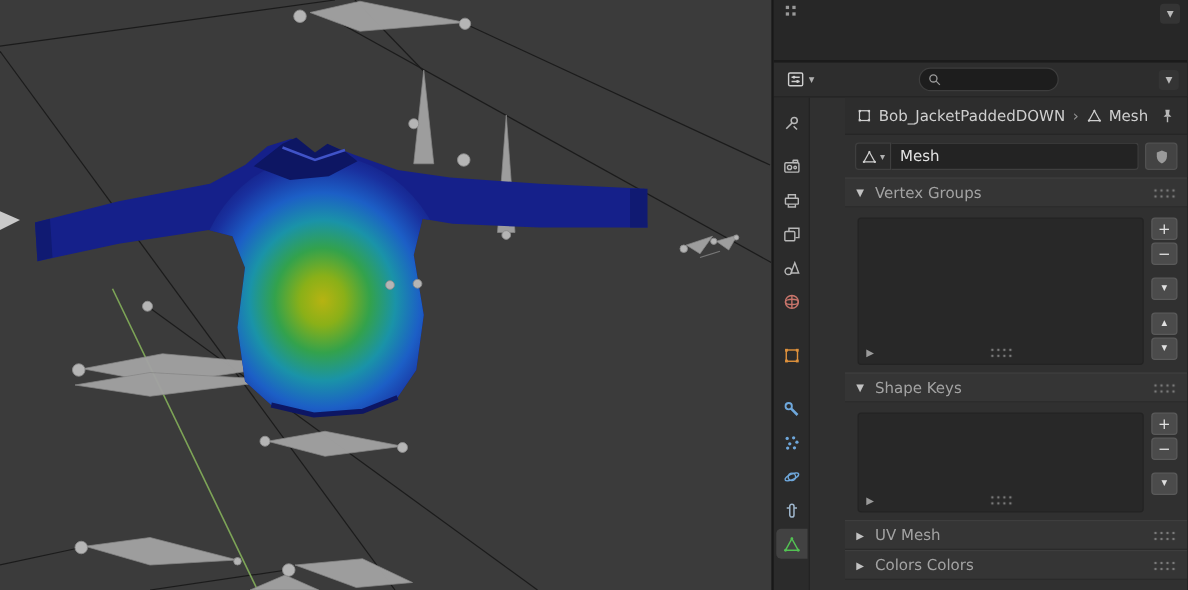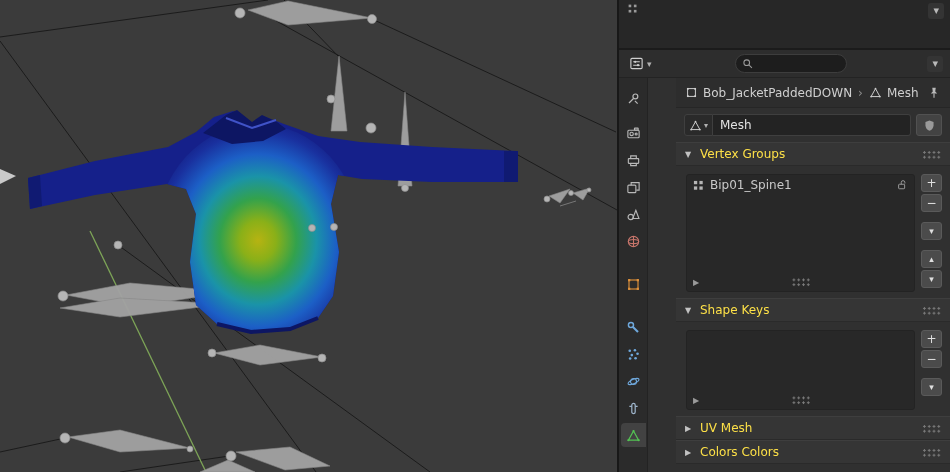--- a/index.html
+++ b/index.html
@@ -40,21 +40,21 @@
   .pin { margin-left:auto; }
 
   .datablock { height:34px; flex:none; display:flex; align-items:center; padding:5px 8px; gap:0; }
   .db-sel { height:22px; display:flex; align-items:center; gap:2px; background:#2a2a2a; border:1px solid #3f3f3f; border-radius:3px 0 0 3px; padding:0 4px; }
   .db-sel .chev { color:#b0b0b0; font-size:8px; }
   .db-name { flex:1; height:22px; background:#232323; border:1px solid #3f3f3f; border-left:none; border-radius:0 3px 3px 0; color:#e2e2e2; font-size:12px; padding:0 7px; font-family:"DejaVu Sans",sans-serif; outline:none; }
   .shield-btn { width:26px; height:22px; margin-left:5px; background:#434343; border:1px solid #515151; border-radius:3px; display:flex; align-items:center; justify-content:center; }
 
   .panel-header { height:24px; flex:none; background:#353535; border-top:1px solid #3e3e3e; border-bottom:1px solid #2a2a2a; display:flex; align-items:center; gap:7px; padding:0 9px; }
   .panel-header .tri { color:#c2c2c2; font-size:8px; width:8px; }
-  .panel-header .ptitle { color:#fde047; font-size:12px; }
+  .panel-header .ptitle { color:#a3a3a3; font-size:12px; }
   .grips { margin-left:auto; width:19px; height:9px; background-image:radial-gradient(circle,#7a7a7a 1px,transparent 1.3px); background-size:4.8px 4.8px; }
 
   .panel-body { flex:none; display:flex; gap:6px; padding:8px 8px 6px 10px; }
   .listbox { flex:1; background:#282828; border:1px solid #232323; border-radius:3px; display:flex; flex-direction:column; overflow:hidden; }
   .vg-row { height:20px; flex:none; display:flex; align-items:center; gap:6px; padding:0 6px; font-size:12px; color:#c9c9c9; }
   .vg-row.selected { background:#4e5d70; color:#ffffff; }
   .vg-row .lock { margin-left:auto; display:flex; }
   .list-fill { flex:1; }
   .list-footer { height:18px; flex:none; display:flex; align-items:center; padding:0 6px; position:relative; }
   .list-footer .tri { color:#9a9a9a; font-size:8px; }
@@ -365,39 +365,20 @@
           </div>
         </div>
 
         <div class="panel-header">
           <span class="tri">▼</span>
           <span class="ptitle">Vertex Groups</span>
           <span class="grips"></span>
         </div>
         <div class="panel-body">
           <div class="listbox vg-list">
-            <div class="vg-row">
-              <svg class="ic" width="11" height="11" viewBox="0 0 12 12">
-                  <g fill="#b5b5b5">
-                    <rect x="1" y="1" width="3.6" height="3.6"></rect>
-                    <rect x="7" y="1" width="3.6" height="3.6"></rect>
-                    <rect x="1" y="7" width="3.6" height="3.6"></rect>
-                    <rect x="7" y="7" width="3.6" height="3.6"></rect>
-                  </g>
-                </svg>
-              <span>Bip01_Spine1</span>
-              <span class="lock">
-                  <svg class="ic" width="12" height="12" viewBox="0 0 16 16">
-                    <g stroke="#9a9a9a" stroke-width="1.3" fill="none">
-                      <rect x="3.5" y="7" width="8" height="6" rx="1"></rect>
-                      <path d="M7 7 V4.6 a2.4 2.4 0 0 1 4.8 0 V6"></path>
-                    </g>
-                  </svg>
-                </span>
-            </div>
             <div class="list-fill"></div>
             <div class="list-footer">
               <span class="tri">▶</span>
               <span class="grips"></span>
             </div>
           </div>
           <div class="side-btns">
             <div class="sbtn">+</div>
             <div class="sbtn">−</div>
             <div class="sbtn gap-s small">▾</div>

